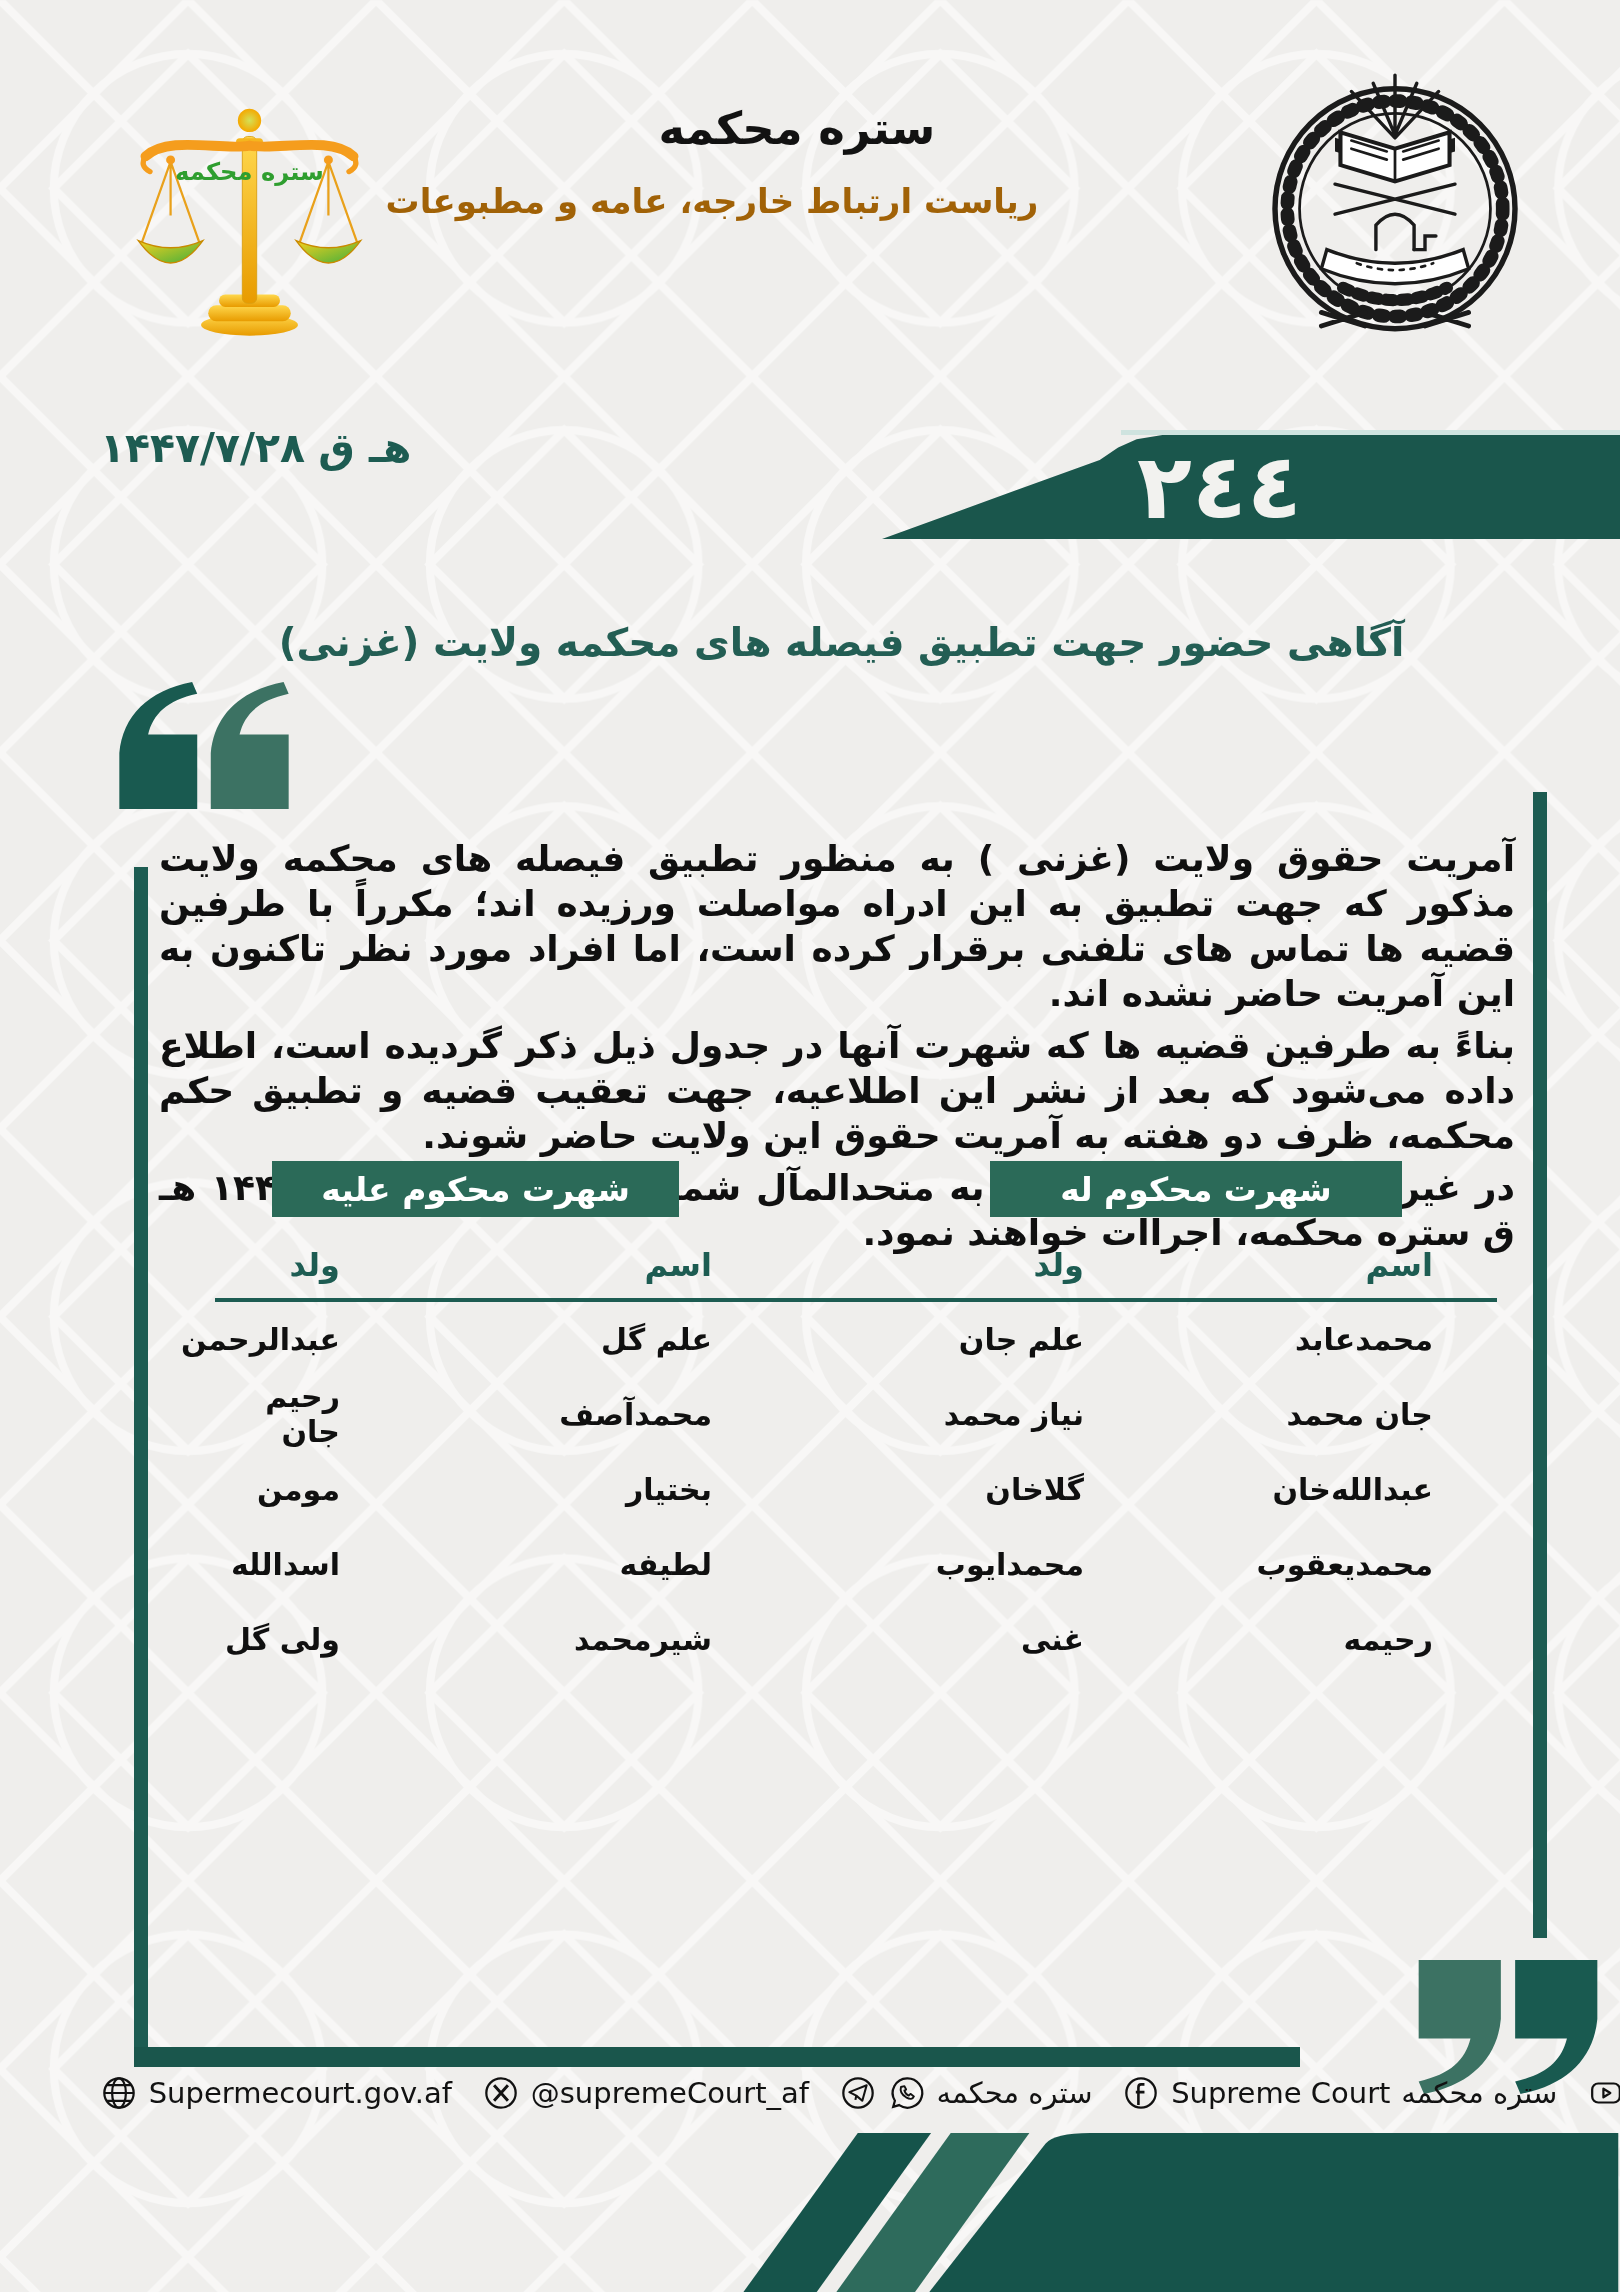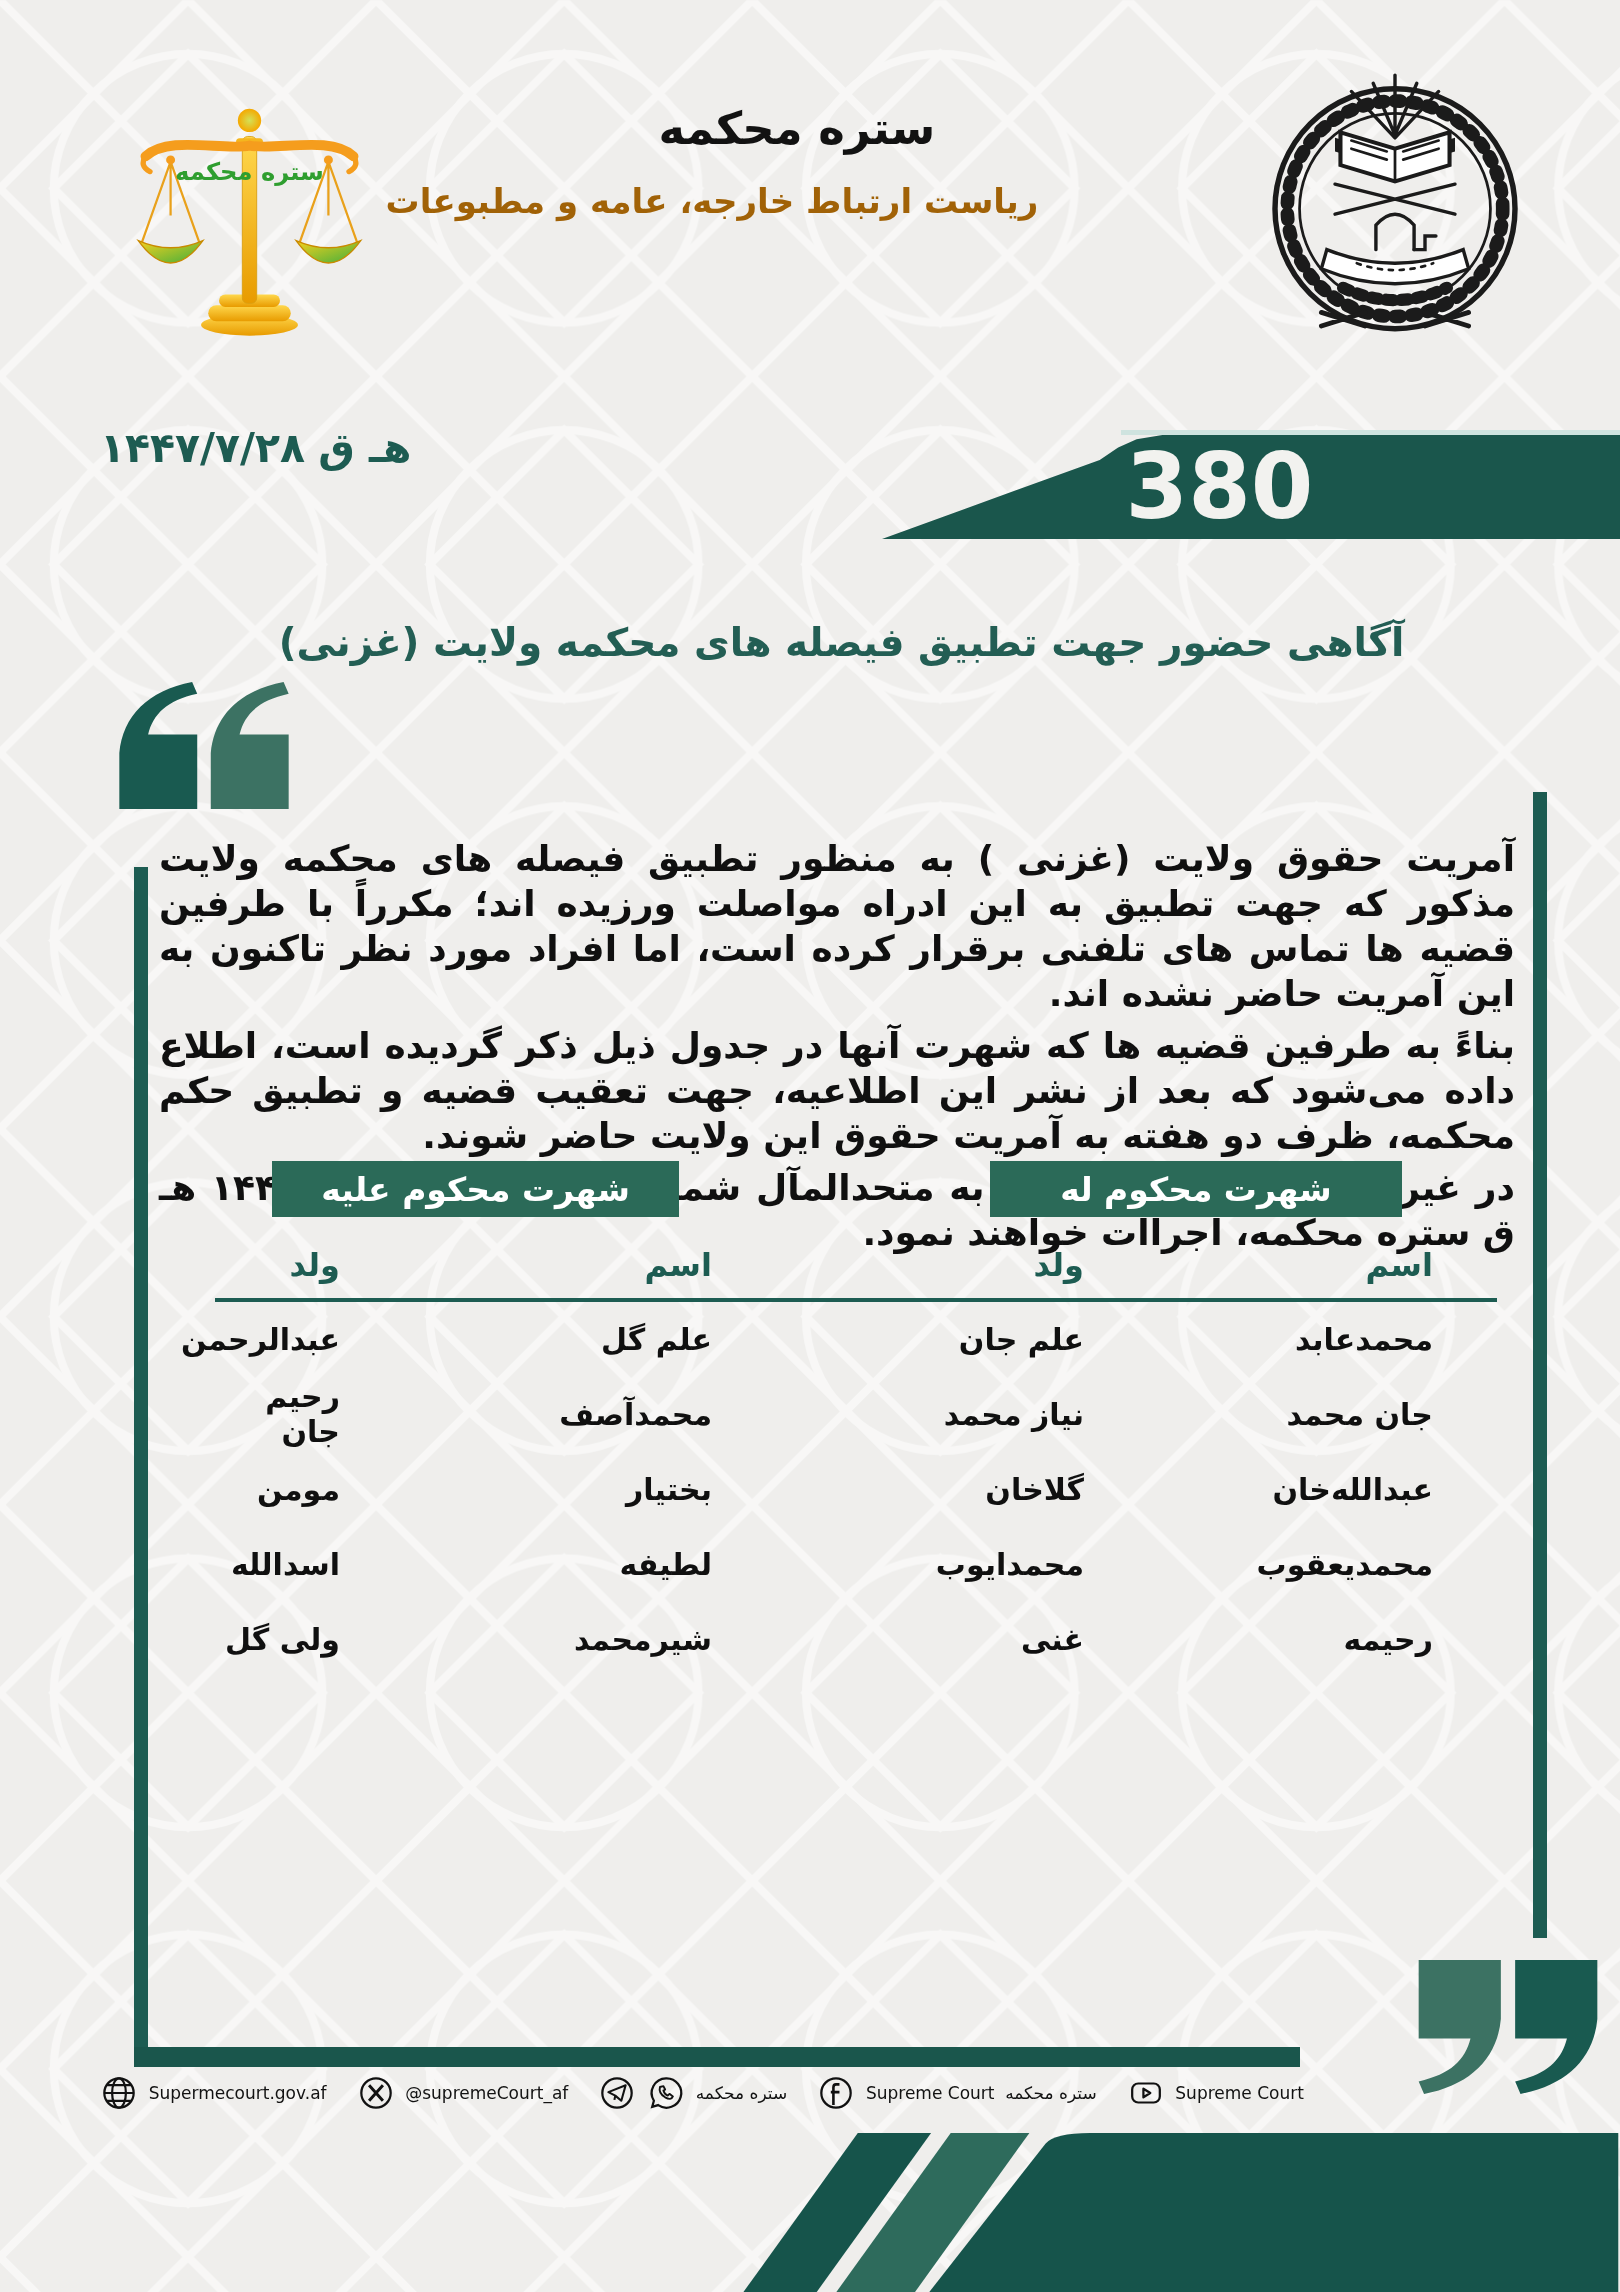--- a/index.html
+++ b/index.html
@@ -60,21 +60,21 @@
   .thead-row .hcell{font-size:32px; font-weight:bold; color:#1d5c52; text-align:start;}
   .rule{margin-top:7.2px; height:3.6px; background:#1d5c52;}
   .drow{height:75px;}
   .dcell{font-size:30px; font-weight:bold; color:#101010; text-align:start;}
   .bullet{width:27px; height:32px; margin:auto;
           background:linear-gradient(135deg,#f3c21d 55%,#c9990b);
           clip-path:polygon(100% 0,100% 100%,0 50%);}
 
   
   .footer{left:100px; top:2074px; width:1254px; display:flex; direction:ltr;
-          align-items:flex-end; gap:30px; font-size:17px; color:#121212;}
+          align-items:flex-end; gap:30px; font-size:29px; color:#121212;}
   .f-item{display:flex; align-items:center; gap:10.7px; white-space:nowrap;}
   .f-item .fa{direction:rtl;}
   .f-icon{width:38px; height:38px; flex:0 0 auto;}
 
   .stripes{left:0; top:2124px; width:1620px; height:168px;}
 </style>
 </head>
 <body>
 
 <div class="page">
@@ -150,21 +150,21 @@
     </g>
   </svg>
 
   <div class="layer issue-date">
     <span dir="ltr">۱۴۴۷/۷/۲۸</span>
     <span class="era">هـ ق</span>
   </div>
 
   <div class="layer banner-topline"></div>
   <div class="layer banner">
-    <span class="banner-number">380</span>
+    <span class="banner-number">٢٤٤</span>
   </div>
 
   <svg class="layer quotes-open" viewBox="0 0 200 150">
     <path fill="#195a50" d="M86 0 C34 10 4 40 0 84 L0 150 L92 150 L92 62 L34 62 C40 38 56 22 92 14 Z"></path>
     <path fill="#3c7263" transform="translate(108,0)" d="M86 0 C34 10 4 40 0 84 L0 150 L92 150 L92 62 L34 62 C40 38 56 22 92 14 Z"></path>
   </svg>
 
   <div class="layer vbar-left"></div>
   <div class="layer vbar-right"></div>
   <div class="layer hbar-bottom"></div>

